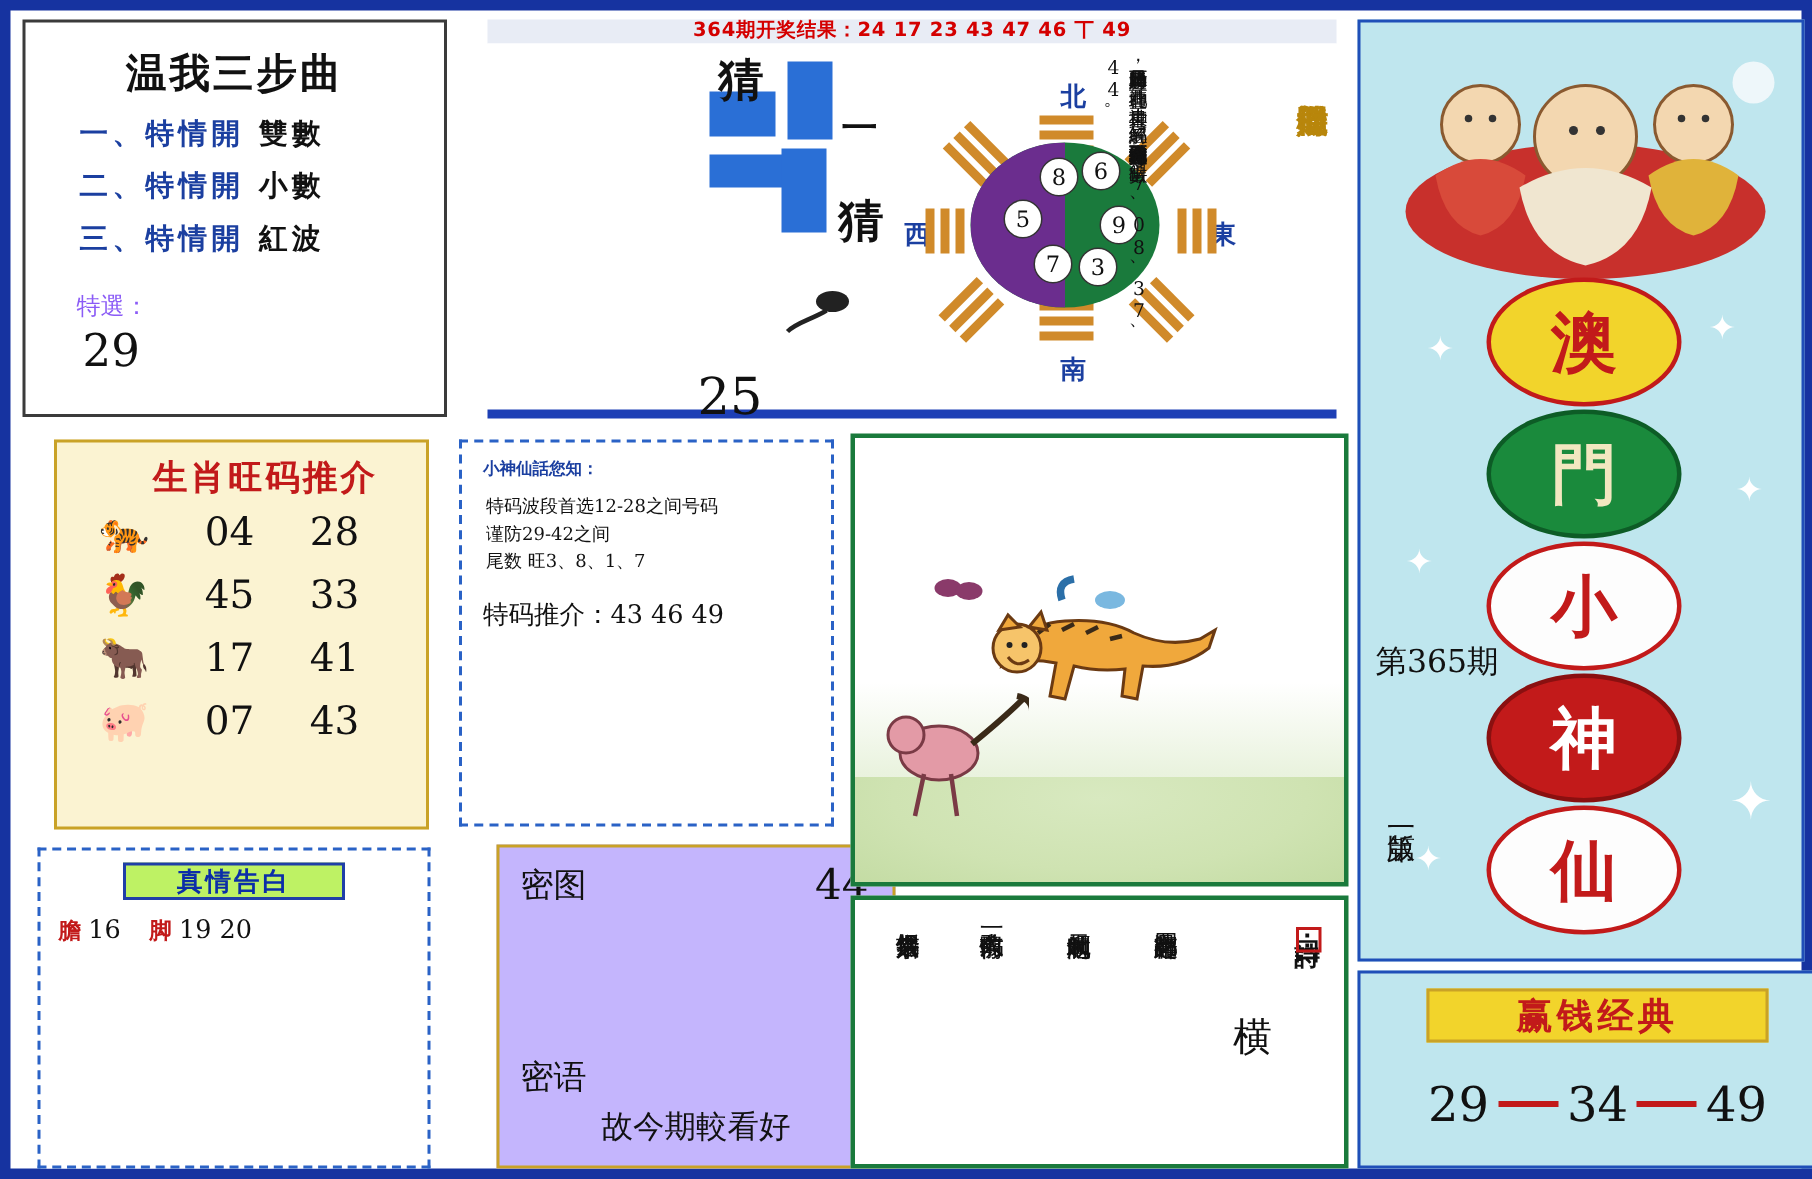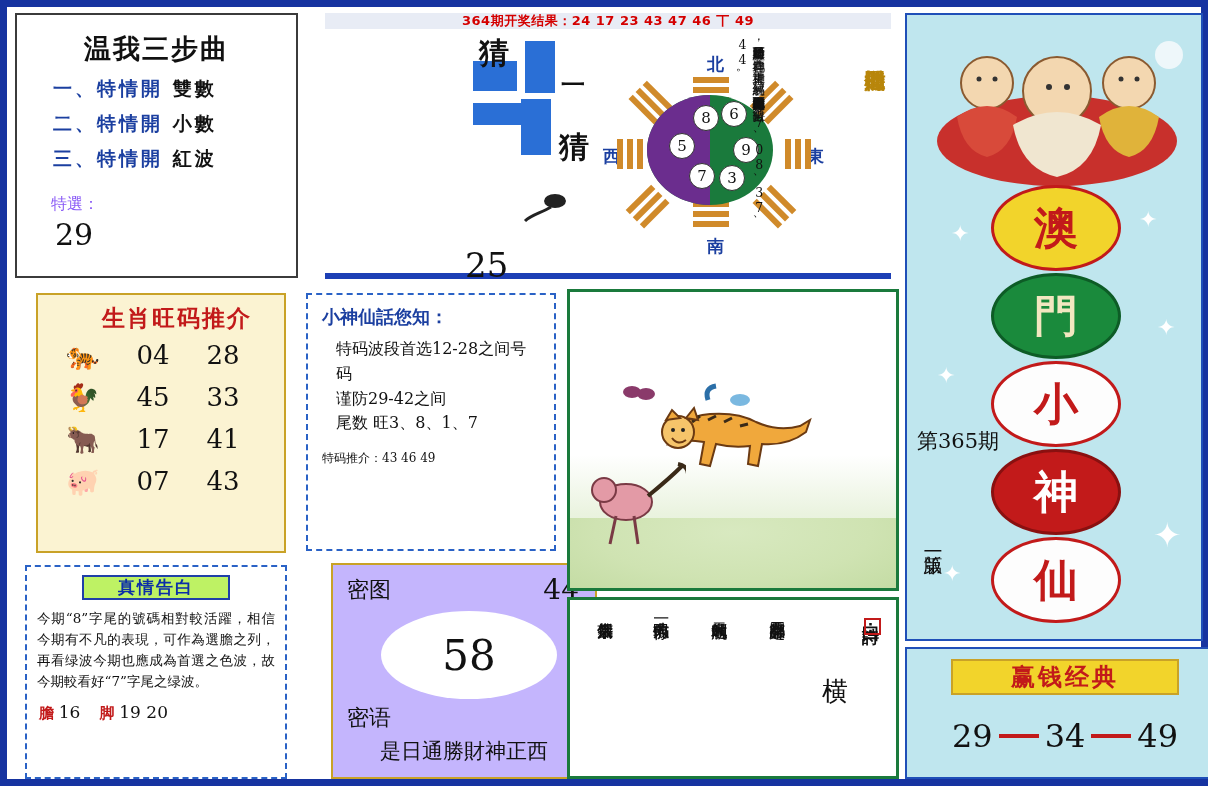--- a/index.html
+++ b/index.html
@@ -138,29 +138,29 @@
   #xianji-title {
     position:absolute; right:2px; top:18px;
     font-size:21px; font-weight:bold; color:#b8860b;
   }
 
   #p-xiaoshen {
     left:299px; top:286px; width:250px; height:258px;
     background:#ffffff; border:2px dashed #2a62c6;
   }
   #xs-title {
-    margin:10px 0 0 14px; font-size:18px; color:#1b3fa0;
+    margin:10px 0 0 14px; font-size:11px; color:#1b3fa0;
     font-family:Liberation Serif, serif; font-weight:bold;
   }
   #xs-body {
-    margin:8px 14px 0 28px; font-size:16px; color:#111;
+    margin:8px 14px 0 16px; font-size:12px; color:#111;
     font-family:"DejaVu Serif", serif; line-height:1.55;
   }
   #xs-foot {
-    margin:14px 0 0 14px; font-size:12px; color:#111;
+    margin:14px 0 0 14px; font-size:17px; color:#111;
     font-family:"DejaVu Serif", serif;
   }
 
   #p-mitu {
     left:284px; top:556px; width:266px; height:216px;
     background:#c4b5fd; border:2px solid #c9a227;margin-left:40px;
   }
   #mitu-label {
     position:absolute; left:14px; top:10px;
     font-size:22px; font-family:"DejaVu Serif", serif; color:#111;
@@ -313,21 +313,20 @@
     </div>
     <div class="sx-row">
       <div class="sx-animal">🐖</div>
       <div class="sx-n">07</div>
       <div class="sx-n">43</div>
     </div>
   </div>
 
   <div class="panel" id="p-zhenqing">
     <div id="zq-banner">真情告白</div>
-    <div id="zq-text">今期“8”字尾的號碼相對較活躍，相信今期有不凡的表現，可作為選膽之列，再看绿波今期也應成為首選之色波，故今期較看好“7”字尾之绿波。</div>
     <div id="zq-foot">
       <span class="red">膽</span>
       <span class="n">16</span>
       &nbsp;&nbsp;
       <span class="red">脚</span>
       <span class="n">19  20</span>
     </div>
   </div>
 
   <div class="panel" id="p-result">
@@ -420,23 +419,22 @@
     <div id="xs-title">小神仙話您知：</div>
     <div id="xs-body" style="white-space:pre-line;">特码波段首选12-28之间号码
 谨防29-42之间
 尾数 旺3、8、1、7</div>
     <div id="xs-foot">特码推介：43  46  49</div>
   </div>
 
   <div class="panel" id="p-mitu">
     <div id="mitu-label">密图</div>
     <div id="mitu-num">44</div>
-    <div id="mitu-oval">58</div>
     <div id="miyu-label">密语</div>
-    <div id="miyu-text">是日通勝財神正西</div>
+    <div id="miyu-text">故今期較看好</div>
   </div>
 
   <div class="panel" id="p-pic">
     <div id="pic-sky">
       <div class="pic-ground"></div>
     </div>
     <svg id="tiger" viewBox="0 0 190 120">
       <path d="M20 70 q10 -28 42 -30 q28 -2 46 8 q22 10 44 4 l10 -6 l-4 12 q-18 14 -44 12 l-4 22 l-10 -2 l2 -18 q-18 2 -34 -2 l-6 22 l-10 -2 l4 -22 q-22 -4 -36 2 z" fill="#f0a83c" stroke="#6b3a12" stroke-width="2"></path>
       <path d="M30 52 l10 -4 M44 48 l8 -6 M60 46 l8 -4 M76 48 l8 -4 M92 52 l8 -2" stroke="#3a2a18" stroke-width="3"></path>
       <circle cx="30" cy="58" r="16" fill="#f6c46a" stroke="#6b3a12" stroke-width="2"></circle>

